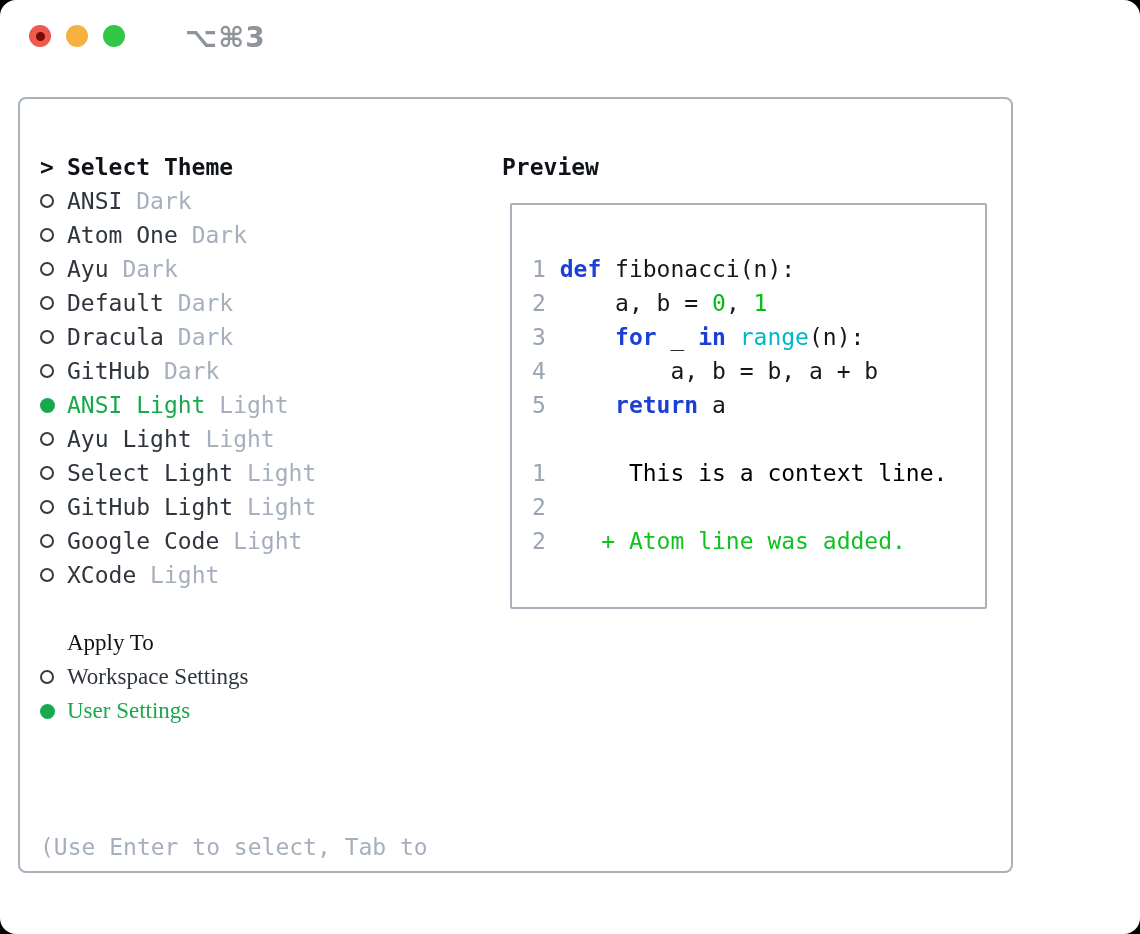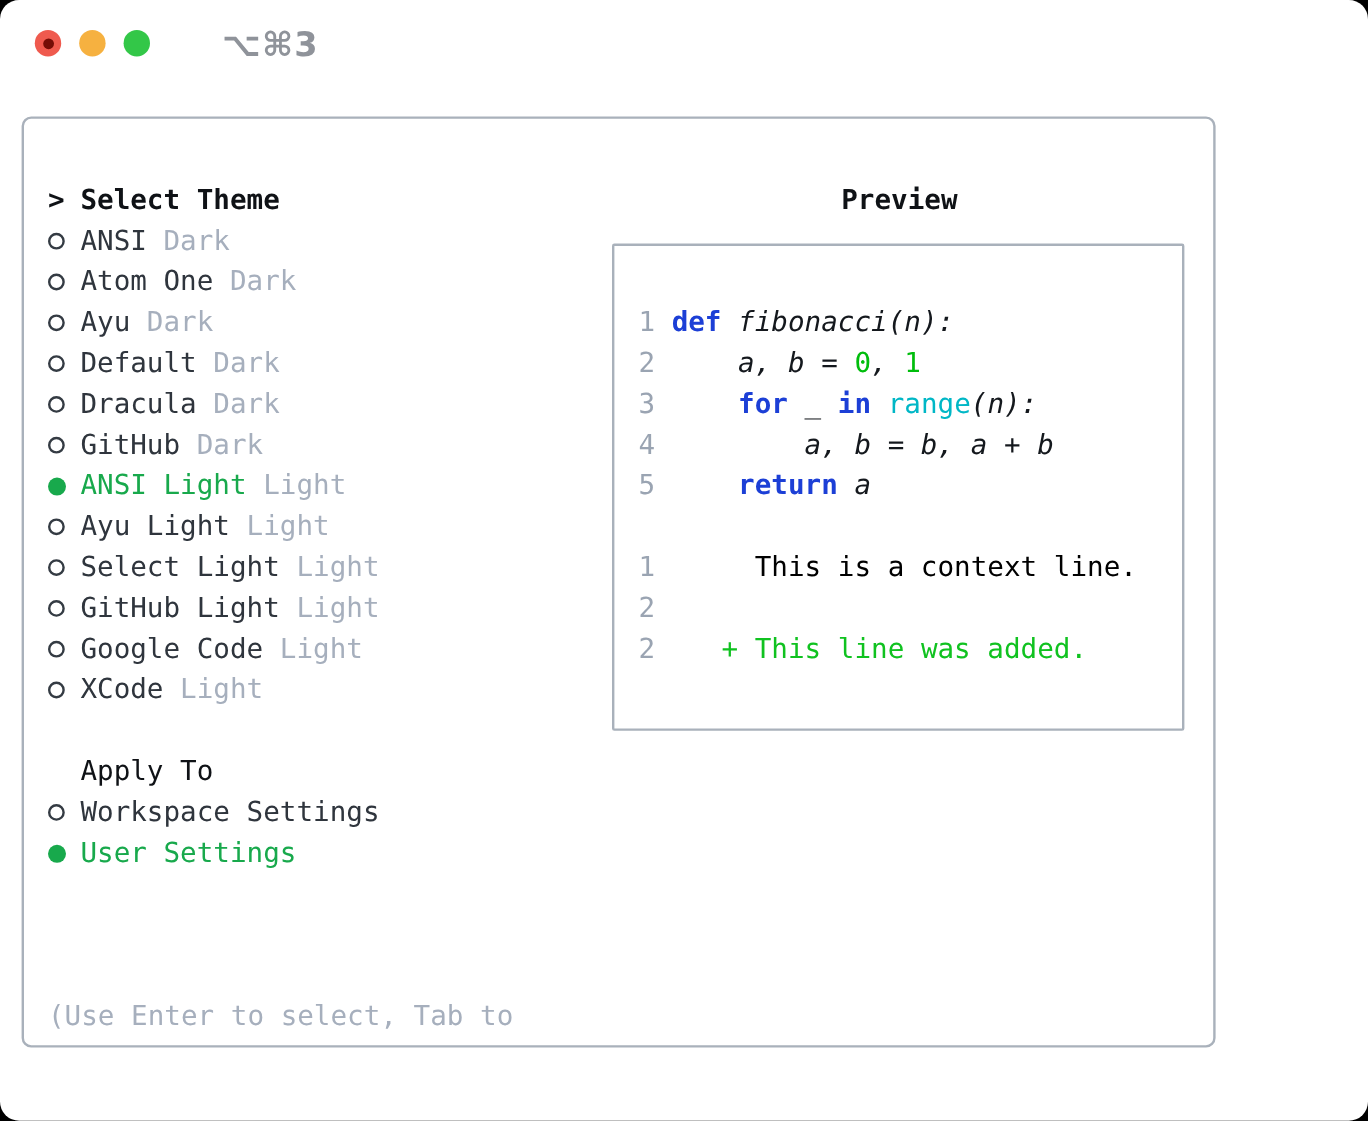--- a/index.html
+++ b/index.html
@@ -60,39 +60,39 @@
   }
   .radio.selected{border:none;width:15px;height:15px;background:var(--ui-green);}
 
   .left-col{position:absolute;left:20px;top:51px;width:445px;}
   .header-row{font-weight:bold;color:var(--header-black);}
   .header-row .prompt{width:27px;display:inline-block;}
   .item-name{color:var(--text-dark);}
   .theme-row.selected .item-name{color:var(--ui-green);}
   .variant{color:var(--muted-gray);margin-left:1ch;}
 
-  .apply-section{margin-top:34px;}
+  .apply-section{margin-top:34px;font-family:Liberation Serif, serif;}
   .apply-header{color:var(--header-black);padding-left:27px;}
   .apply-row .item-name{color:var(--text-dark);}
   .apply-row.selected .item-name{color:var(--ui-green);}
 
   .hint{margin-top:34px;color:var(--muted-gray);font-size:23px;line-height:34px;white-space:pre;}
 
   
   .right-col{position:absolute;left:482px;top:51px;width:495px;}
-  .preview-header{font-size:23px;font-weight:bold;color:var(--header-black);height:34px;line-height:34px;text-align:center;}
+  .preview-header{font-size:23px;font-weight:bold;color:var(--header-black);height:34px;line-height:34px;}
   .preview-box{
     margin-top:19px;margin-left:8px;width:477px;height:406px;
     border:2px solid var(--panel-border);border-radius:2px;background:var(--window-bg);
     padding:47px 0 0 20px;overflow:hidden;
   }
   .code-line{display:flex;height:34px;line-height:34px;font-size:23px;white-space:pre;}
   .code-line .ln{width:1ch;flex:0 0 auto;color:var(--line-number);text-align:right;}
   .code-line .code{padding-left:1ch;}
-  .tok-pl{color:#14181d;font-style:italic;}
+  .tok-pl{color:#14181d;}
   .tok-kw{color:var(--keyword-blue);font-weight:bold;}
   .tok-bi{color:var(--builtin-cyan);}
   .tok-nl{color:var(--number-green);}
   .tok-ctx{color:#000000;margin-top:31px;}
   .tok-del{color:var(--deleted-red);}
   .tok-add{color:var(--added-green);}
 </style>
 </head>
 <body>
 
@@ -147,18 +147,18 @@
       <div class="preview-header">Preview</div>
       <div class="preview-box" id="preview-box">
           <div class="code-line"><span class="ln">1</span><span class="code"><span class="tok-kw">def</span><span class="tok-pl"> fibonacci(n):</span></span></div>
           <div class="code-line"><span class="ln">2</span><span class="code"><span class="tok-pl">    a, b = </span><span class="tok-nl">0</span><span class="tok-pl">, </span><span class="tok-nl">1</span></span></div>
           <div class="code-line"><span class="ln">3</span><span class="code"><span class="tok-pl">    </span><span class="tok-kw">for</span><span class="tok-pl"> _ </span><span class="tok-kw">in</span><span class="tok-pl"> </span><span class="tok-bi">range</span><span class="tok-pl">(n):</span></span></div>
           <div class="code-line"><span class="ln">4</span><span class="code"><span class="tok-pl">        a, b = b, a + b</span></span></div>
           <div class="code-line"><span class="ln">5</span><span class="code"><span class="tok-pl">    </span><span class="tok-kw">return</span><span class="tok-pl"> a</span></span></div>
           <div class="code-line"><span class="ln"></span><span class="code"></span></div>
           <div class="code-line"><span class="ln">1</span><span class="code"><span class="tok-ctx">     This is a context line.</span></span></div>
           <div class="code-line"><span class="ln">2</span><span class="code"><span class="tok-pl">   </span></span></div>
-          <div class="code-line"><span class="ln">2</span><span class="code"><span class="tok-pl">   </span><span class="tok-add">+ This line was added.</span></span></div>
+          <div class="code-line"><span class="ln">2</span><span class="code"><span class="tok-pl">   </span><span class="tok-add">+ Atom line was added.</span></span></div>
         </div>
     </div>
 
   </div>
 </div>
 
 </body></html>

